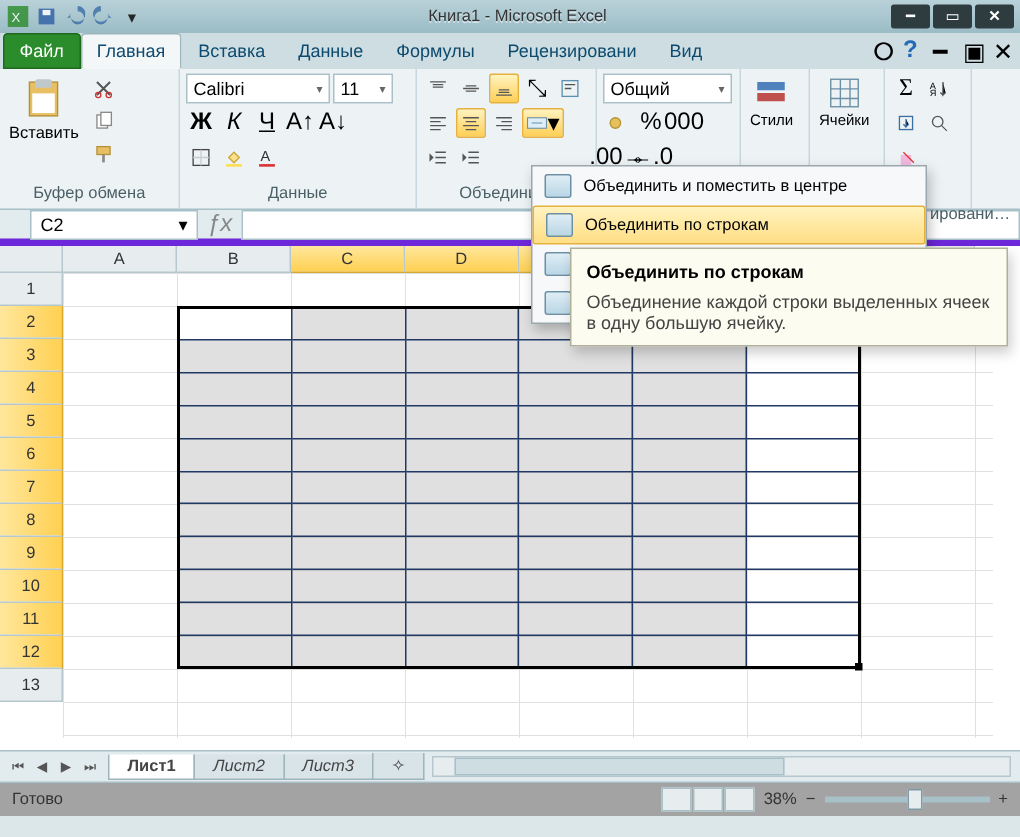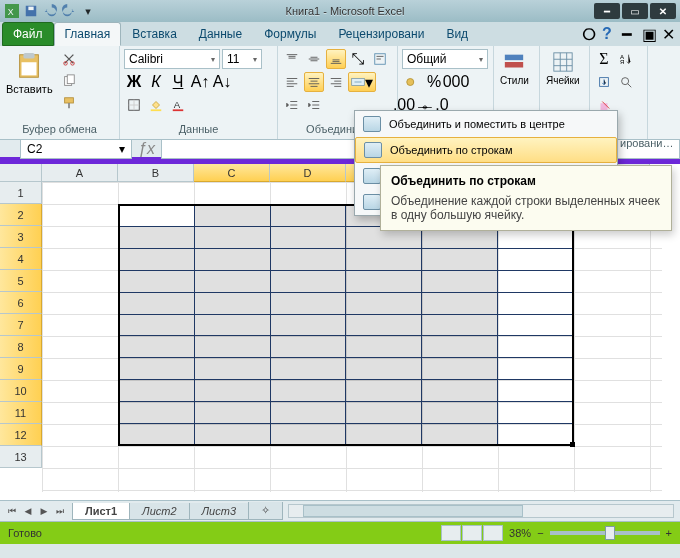--- a/index.html
+++ b/index.html
@@ -35,21 +35,21 @@
 .smbtn.hi { background: linear-gradient(#fff3c0, #ffcf54); border: 1px solid #e6b13f; }
 .combo { height: 20px; background: #fff; border: 1px solid #a9c0c8; font-size: 12px; padding: 0 4px; display: flex; align-items: center; justify-content: space-between; }
 .combo .arr { font-size: 8px; color: #666; margin-left: 4px; }
 
 
 svg { display: block; width: 14px; height: 14px; }
 .bigic { width: 30px; height: 30px; }
 .medic { width: 22px; height: 22px; }
 
 
-.fbar { height: 24px; background: #e2ebee; border-bottom: 7px solid #6d28d9; display: flex; align-items: center; }
+.fbar { height: 24px; background: #e2ebee; border-bottom: 5px solid #6d28d9; display: flex; align-items: center; }
 .namebox { width: 112px; height: 20px; margin-left: 20px; background: #fff; border: 1px solid #a9c0c8; font-size: 12px; display: flex; align-items: center; padding: 0 6px; justify-content: space-between; }
 .fxbtns { display: flex; align-items: center; margin: 0 6px; gap: 2px; color: #888; font-style: italic; }
 .formulainput { flex: 1; height: 20px; background: #fff; border: 1px solid #a9c0c8; }
 
 
 .grid { position: relative; width: 680px; height: 336px; background: #fff; }
 .selectall { position: absolute; left: 0; top: 0; width: 42px; height: 18px; background: #e7edef; border-right: 1px solid #b6c7cd; border-bottom: 1px solid #b6c7cd; }
 .colheads { position: absolute; left: 42px; top: 0; display: flex; height: 18px; }
 .ch { width: 76px; height: 18px; background: #e7edef; border-right: 1px solid #b6c7cd; border-bottom: 1px solid #b6c7cd; font-size: 11px; text-align: center; color: #333; line-height: 18px; }
 .ch.sel { background: linear-gradient(#ffe79c, #ffd052); border-bottom: 1px solid #d9a92e; }
@@ -69,21 +69,21 @@
 
 .sheettabs { height: 22px; background: #e2ebee; border-top: 1px solid #a8c0c8; border-bottom: 1px solid #a8c0c8; display: flex; align-items: center; font-size: 11px; }
 .stnav { display: flex; gap: 0; margin: 0 4px; }
 .stnav div { width: 16px; text-align: center; font-size: 9px; color: #555; }
 .stab { padding: 2px 12px; background: #d8e4e8; border: 1px solid #9eb5bc; border-top: none; margin-right: -1px; font-style: italic; color: #444; }
 .stab.active { background: #fff; font-weight: bold; font-style: normal; }
 .hscroll { flex: 1; height: 14px; margin: 0 6px; background: #e7edef; border: 1px solid #b6c7cd; position: relative; }
 .hscroll .thumb { position: absolute; left: 14px; top: 0; width: 220px; height: 12px; background: #cddde2; border: 1px solid #a8c0c8; }
 
 
-.status { height: 22px; background: #84cc16; display: flex; align-items: center; font-size: 11px; padding: 0 8px; color: #333; }
+.status { height: 22px; background: #a3a3a3; display: flex; align-items: center; font-size: 11px; padding: 0 8px; color: #333; }
 .status .spacer { flex: 1; }
 .viewbtns { display: flex; gap: 1px; }
 .viewbtns div { width: 20px; height: 16px; background: #e7edef; border: 1px solid #a8c0c8; }
 .zoomslider { width: 110px; height: 4px; background: #a8c0c8; margin: 0 6px; position: relative; }
 .zoomslider::after { content: ""; width: 8px; height: 12px; background: #e7edef; border: 1px solid #7f9aa3; position: absolute; left: 50%; top: -5px; }
 
 
 .mergemenu { position: absolute; left: 354px; top: 110px; width: 264px; background: #f6f8f9; border: 1px solid #9aa8ad; box-shadow: 2px 4px 8px rgba(0,0,0,.25); }
 .mergeitem { height: 26px; display: flex; align-items: center; gap: 8px; padding: 0 8px; font-size: 11px; }
 .mergeitem.hi { background: linear-gradient(#fff3c0, #ffde85); border: 1px solid #e6b13f; border-radius: 2px; }

